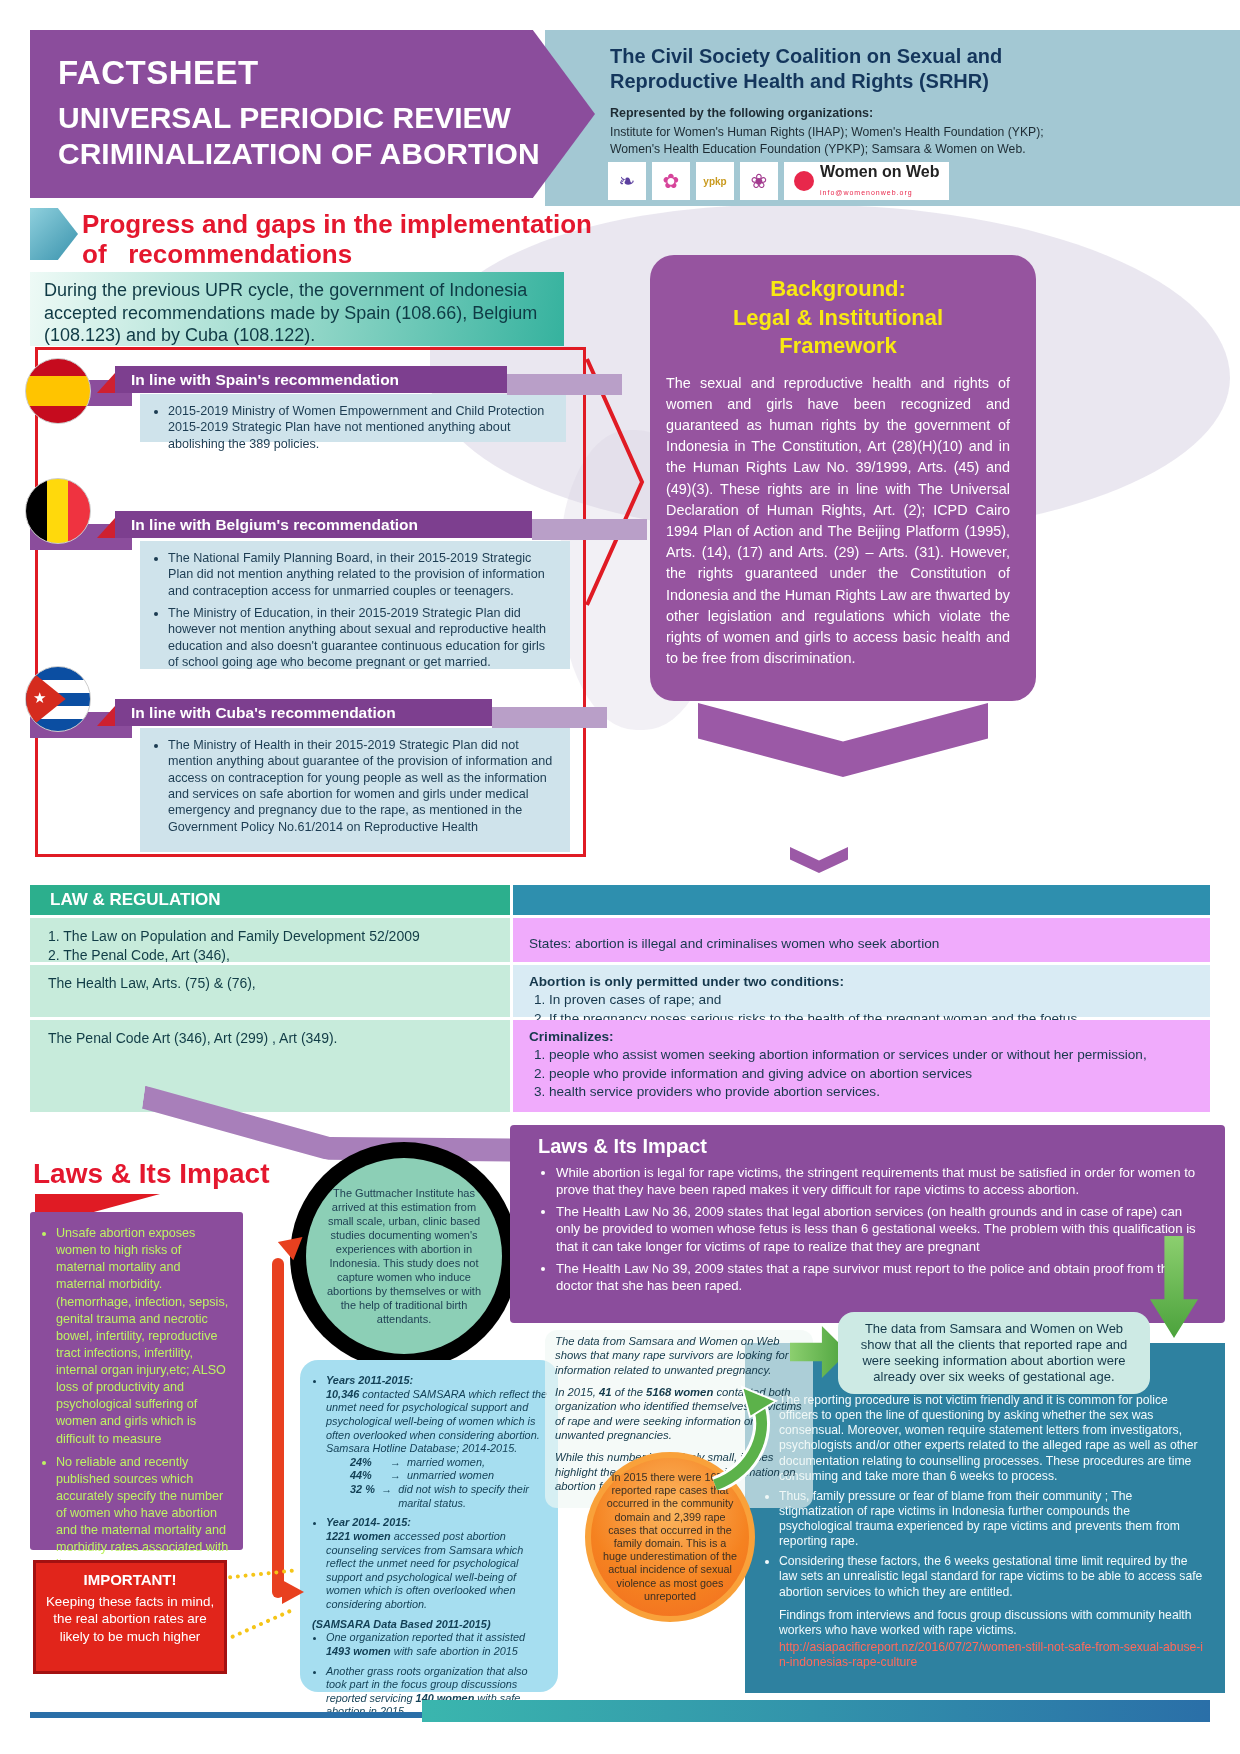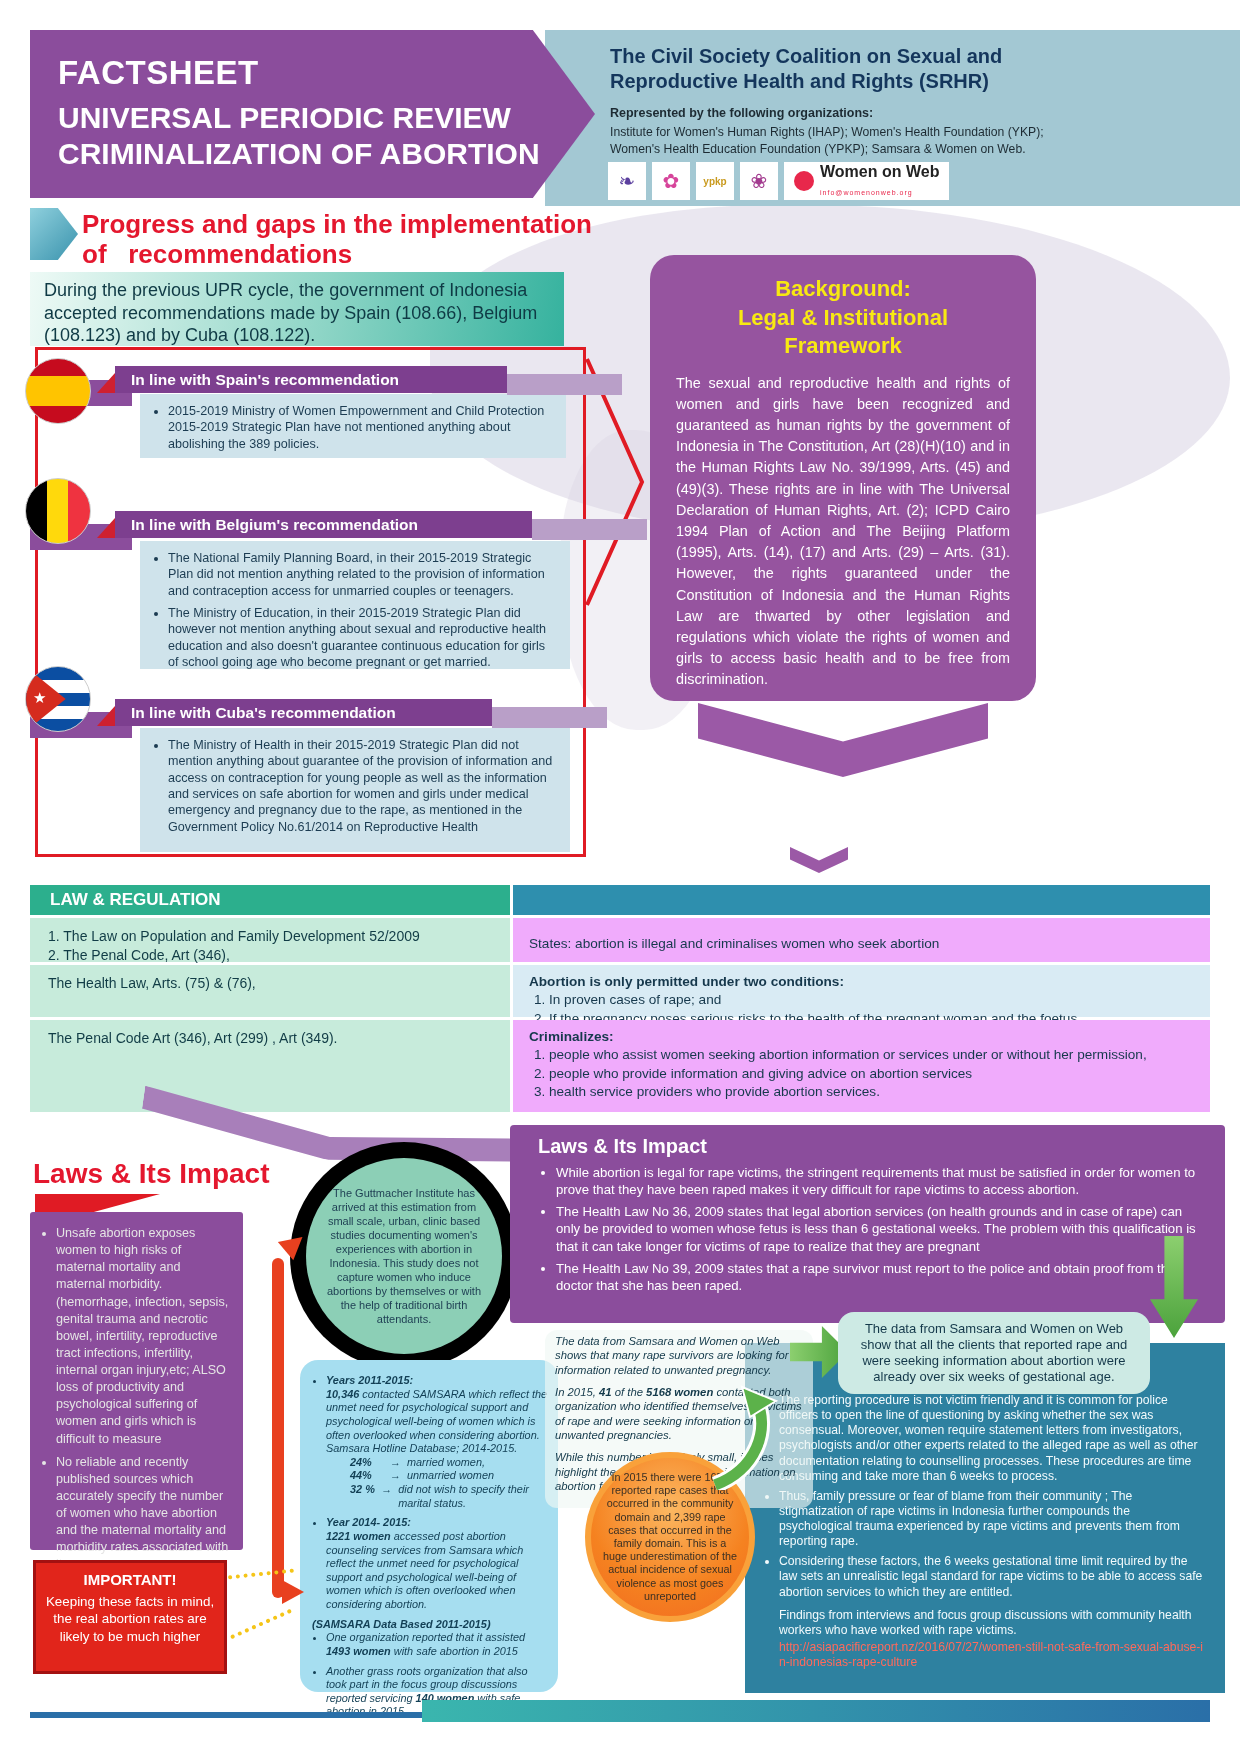--- a/index.html
+++ b/index.html
@@ -48,40 +48,40 @@
   .band{background:#8b4d9c;height:26px;width:102px;z-index:2;}
   .ribbon{height:27px;background:#7d3f8f;color:#fff;font-weight:bold;font-size:15.5px;line-height:27px;
     padding:0 16px;z-index:3;}
   .ribbon::before{content:"";position:absolute;left:-18px;bottom:0;width:0;height:0;
     border-right:18px solid #cf2030;border-top:20px solid transparent;}
   .ribbon::after{content:"";position:absolute;right:-115px;top:8px;width:115px;height:21px;background:#b99fc8;}
   .rec-box{background:#cfe3eb;color:#1c3c52;font-size:12.6px;line-height:1.3;padding:9px 12px;z-index:2;box-sizing:border-box;}
   .chevron-svg{z-index:2;}
 
   
-  .bg-box{left:650px;top:255px;width:386px;height:446px;background:#96549f;border-radius:24px;z-index:2;box-sizing:border-box;padding:20px 26px 0 26px;}
+  .bg-box{left:650px;top:255px;width:386px;height:446px;background:#96549f;border-radius:24px;z-index:2;box-sizing:border-box;padding:20px 26px 0 16px;}
   .bg-title{text-align:center;font-size:22px;font-weight:bold;color:#f8e912;line-height:1.3;margin-bottom:12px;}
   .bg-body{color:#fff;font-size:14.4px;line-height:1.47;text-align:justify;}
   .chevron{background:#9b59a6;clip-path:polygon(0 0,50% 52%,100% 0,100% 48%,50% 100%,0 48%);z-index:2;}
 
   
   .cell{box-sizing:border-box;z-index:2;}
   .th-left{left:30px;top:885px;width:480px;height:30px;background:#2caf8d;color:#fff;font-weight:bold;font-size:17px;line-height:30px;padding-left:20px;}
   .th-right{left:513px;top:885px;width:697px;height:30px;background:#2e8fae;}
   .law-left{background:#c7ebdb;color:#113c46;font-size:14px;padding:9px 10px 0 18px;line-height:1.35;}
   .law-right{color:#16384c;font-size:13.6px;padding:8px 14px 0 16px;line-height:1.28;}
   .law-right b{display:block;margin-bottom:1px;}
   .law-right ol{margin:0;padding-left:20px;}
   .law-right li{margin:0 0 1px 0;}
   .row-a{background:#f0abfc;} .row-b{background:#d9ebf4;}
 
   
   .impact-heading{font-size:28px;font-weight:bold;color:#e4172e;z-index:2;}
   .red-fold{left:35px;top:1194px;width:0;height:0;border-top:34px solid #e01b24;border-right:125px solid transparent;z-index:2;}
-  .impact-left-box{left:30px;top:1212px;width:213px;height:338px;background:#8b4d9c;color:#e5e5e5;border-radius:3px;
+  .impact-left-box{left:30px;top:1212px;width:213px;height:338px;background:#8b4d9c;color:#bef264;border-radius:3px;
     padding:13px 10px 0 10px;font-size:12.6px;line-height:1.36;z-index:2;box-sizing:border-box;}
   .important-box{left:33px;top:1560px;width:194px;height:114px;background:#e1251b;border:3px solid #a31111;
     z-index:2;box-sizing:border-box;padding:8px 8px;text-align:center;color:#fff;}
   .important-title{font-size:15px;font-weight:bold;margin-bottom:5px;}
   .important-text{font-size:13.4px;line-height:1.3;}
 
   
   .circle-outer{left:290px;top:1142px;width:228px;height:228px;border-radius:50%;background:#000000;z-index:2;}
   .circle-inner{position:absolute;left:16px;top:16px;width:196px;height:196px;border-radius:50%;background:#8ccfb6;
     display:flex;align-items:center;justify-content:center;padding:12px;box-sizing:border-box;}
@@ -187,21 +187,21 @@
   <div class="abs red-frame"></div>
   <svg class="abs chevron-svg" style="left:584px;top:356px;" width="70" height="252">
     <polyline points="3,3 58,126 3,249" stroke="#e01b24" stroke-width="4" fill="none"></polyline>
   </svg>
 
   <div class="abs band" style="left:30px;top:380px;"></div>
   <div class="abs ribbon" style="left:115px;top:366px;width:360px;">
     <span>In line with Spain's recommendation</span>
   </div>
   <div class="abs flag flag-spain" style="left:25px;top:358px;"></div>
-  <div class="abs rec-box" style="left:140px;top:394px;width:426px;height:64px;">
+  <div class="abs rec-box" style="left:140px;top:394px;width:426px;height:48px;">
     <ul>
         <li>2015-2019 Ministry of Women Empowernment and Child Protection 2015-2019 Strategic Plan have not mentioned anything about abolishing the 389 policies.</li>
       </ul>
   </div>
 
   <div class="abs band" style="left:30px;top:524px;"></div>
   <div class="abs ribbon" style="left:115px;top:511px;width:385px;">
     <span>In line with Belgium's recommendation</span>
   </div>
   <div class="abs flag flag-belgium" style="left:25px;top:478px;"></div>

